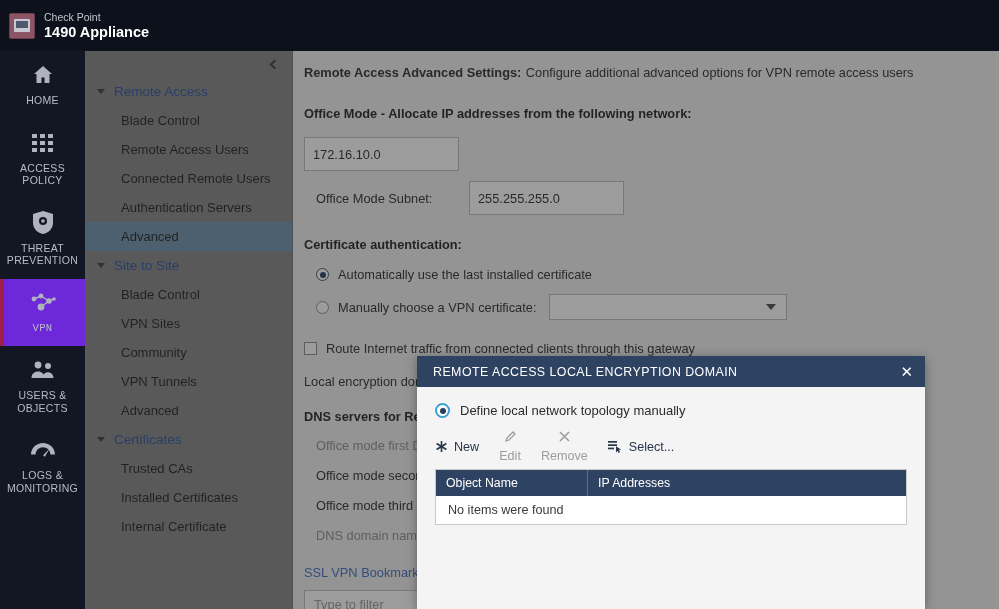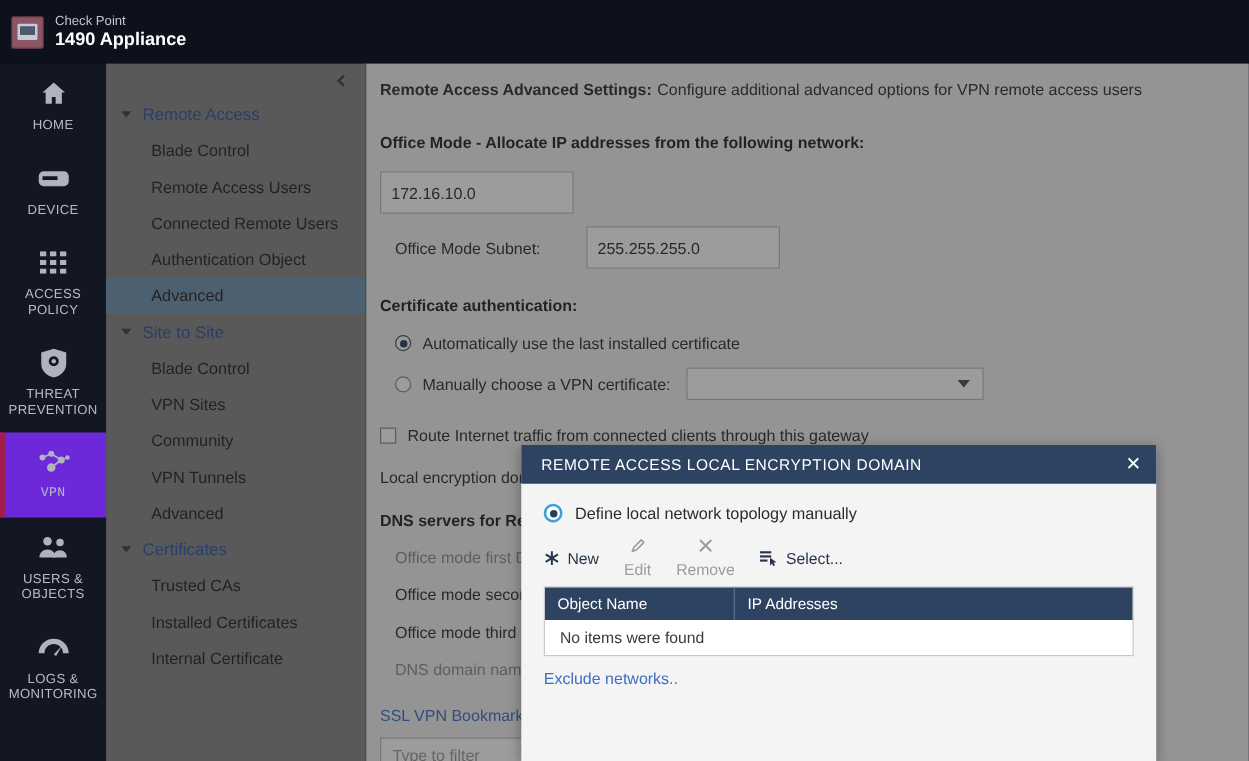--- a/index.html
+++ b/index.html
@@ -191,29 +191,20 @@
 
     <div class="rail-item">
       <div class="ricon">
         <svg width="24" height="24" viewBox="0 0 24 24">
             <path d="M12 3 3 11h2.5v9h5v-5.5h3V20h5v-9H21z"></path>
           </svg>
       </div>
       <div class="rlabel">HOME</div>
     </div>
 
-    <div class="rail-item">
-      <div class="ricon">
-        <svg width="26" height="18" viewBox="0 0 26 18">
-            <rect x="1" y="3" width="24" height="12" rx="4" ry="4"></rect>
-            <rect x="4" y="7" width="12" height="3" fill="#131724"></rect>
-          </svg>
-      </div>
-      <div class="rlabel">DEVICE</div>
-    </div>
 
     <div class="rail-item">
       <div class="ricon">
         <svg width="22" height="18" viewBox="0 0 22 18">
           <rect x="0" y="0" width="5" height="4"></rect>
             <rect x="8" y="0" width="5" height="4"></rect>
             <rect x="16" y="0" width="5" height="4"></rect>
           <rect x="0" y="7" width="5" height="4"></rect>
             <rect x="8" y="7" width="5" height="4"></rect>
             <rect x="16" y="7" width="5" height="4"></rect>
@@ -278,21 +269,21 @@
       <span class="chev-left"></span>
     </div>
 
     <div class="tree-group">
       <span class="tri"></span>
       <span>Remote Access</span>
     </div>
     <div class="tree-leaf">Blade Control</div>
     <div class="tree-leaf">Remote Access Users</div>
     <div class="tree-leaf">Connected Remote Users</div>
-    <div class="tree-leaf">Authentication Object</div>
+    <div class="tree-leaf">Authentication Servers</div>
     <div class="tree-leaf selected">Advanced</div>
 
     <div class="tree-group">
       <span class="tri"></span>
       <span>Site to Site</span>
     </div>
     <div class="tree-leaf">Blade Control</div>
     <div class="tree-leaf">VPN Sites</div>
     <div class="tree-leaf">Community</div>
     <div class="tree-leaf">VPN Tunnels</div>
@@ -414,16 +405,15 @@
     </div>
 
     <div class="grid">
       <div class="grid-head">
         <div class="gh c1">Object Name</div>
         <div class="gh">IP Addresses</div>
       </div>
       <div class="grid-empty">No items were found</div>
     </div>
 
-    <div class="dlg-link">Exclude networks..</div>
   </div>
 
 </div>
 
 </body></html>

